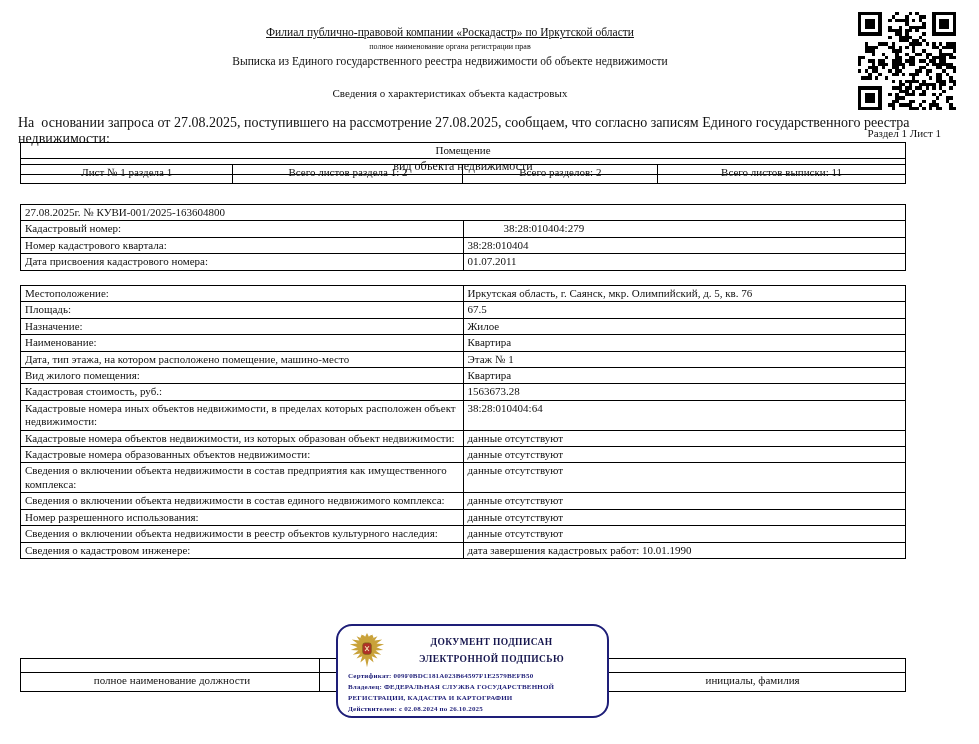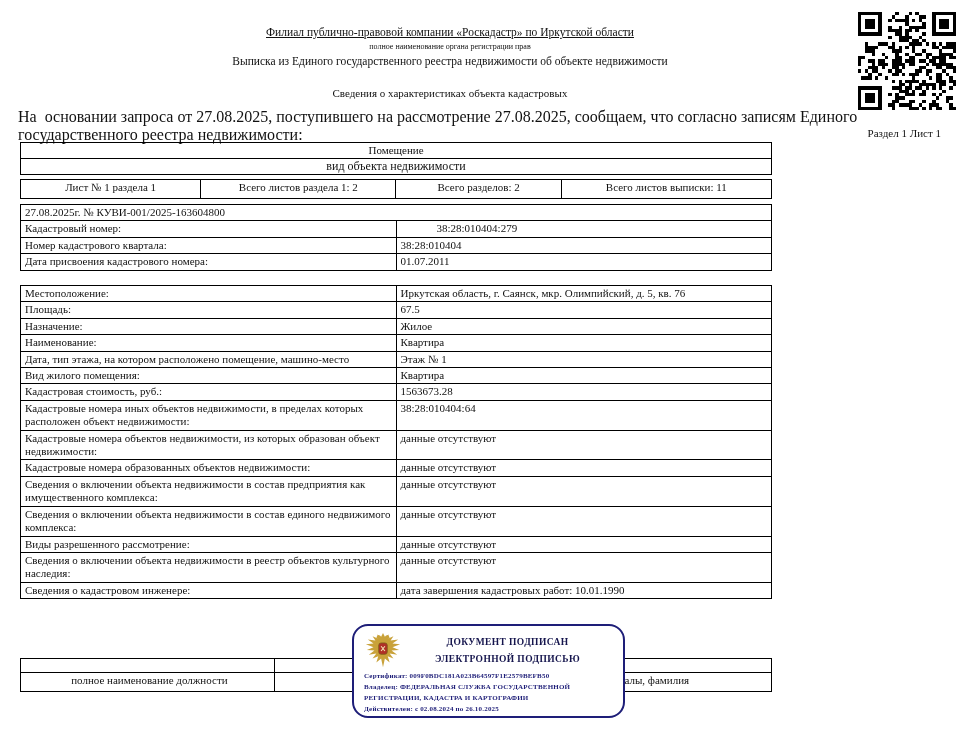--- a/index.html
+++ b/index.html
@@ -12,50 +12,50 @@
   *{margin:0;padding:0;box-sizing:border-box;}
   html,body{background:#e8e8e8;}
   body{font-family:"Liberation Serif","DejaVu Serif",serif;color:var(--ink);}
   #page{position:relative;width:979px;height:744px;background:var(--paper);margin:0 auto;overflow:hidden;}
   .hdr{position:absolute;left:20px;width:860px;text-align:center;}
   .org-title{top:26px;font-size:11.5px;}
   .org-title span{text-decoration:underline;}
   .org-sub{top:42px;font-size:8px;}
   .doc-title{top:55px;font-size:11.5px;}
   .sec-title{top:87px;font-size:11px;}
-  .req-line{position:absolute;left:18px;top:108px;width:900px;font-size:16px;white-space:pre-wrap;}
+  .req-line{position:absolute;left:18px;top:115px;width:900px;font-size:14px;white-space:pre-wrap;}
   .razdel{position:absolute;right:38px;top:127px;font-size:11px;}
 
   table{border-collapse:collapse;table-layout:fixed;}
   td{border:1.6px solid #000;font-size:11px;line-height:1.22;padding:1px 4px;vertical-align:top;}
 
-  .tbl{position:absolute;left:20px;width:752px;}
+  .tbl{position:absolute;left:20px;width:886px;}
   #tblA{top:142px;}
   #tblA td{text-align:center;}
   #tblA .cap{font-size:12px;padding:0 0;}
-  #tblB{top:179px;}
+  #tblB{top:164px;}
   #tblB td{text-align:center;height:19px;}
   #tblC{top:204px;}
   #tblD{top:285px;}
   .col-label{width:37.6%;}
   .col-value{width:62.4%;padding-left:40px;}
 
   #tblE{top:658px;}
   #tblE td{text-align:center;padding-left:8px;}
   #tblE .spacer-row td{height:14px;}
   #tblE .caption-row td{height:19px;}
   .e-col1{width:33.8%;}
   .e-col2{width:31.2%;}
   .e-col3{width:35%;}
 
   #qr{position:absolute;left:856px;top:12px;width:102px;height:98px;}
   #qr svg{width:100%;height:100%;display:block;}
 
   #stamp{
-    position:absolute;left:352px;top:624px;width:273px;height:94px;
+    position:absolute;left:336px;top:624px;width:273px;height:94px;
     background:#fff;border:2.5px solid var(--stamp);border-radius:16px;
     z-index:5;padding:5px 10px 4px 10px;
   }
   .stamp-head{display:flex;align-items:center;}
   .stamp-emblem{width:38px;height:40px;flex:0 0 38px;}
   .stamp-titles{flex:1;text-align:center;color:#15154d;}
   .stamp-t1,.stamp-t2{font-size:9.5px;font-weight:600;letter-spacing:.4px;line-height:1.8;}
   .stamp-small{font-size:7px;font-weight:600;color:var(--stamp);line-height:1.55;letter-spacing:.2px;}
 </style>
 </head>
@@ -450,21 +450,21 @@
         </tr>
     <tr>
           <td>Сведения о включении объекта недвижимости в состав предприятия как имущественного комплекса:</td>
           <td>данные отсутствуют</td>
         </tr>
     <tr>
           <td>Сведения о включении объекта недвижимости в состав единого недвижимого комплекса:</td>
           <td>данные отсутствуют</td>
         </tr>
     <tr>
-          <td>Виды разрешенного рассмотрение:</td>
+          <td>Номер разрешенного использования:</td>
           <td>данные отсутствуют</td>
         </tr>
     <tr>
           <td>Сведения о включении объекта недвижимости в реестр объектов культурного наследия:</td>
           <td>данные отсутствуют</td>
         </tr>
     <tr>
           <td>Сведения о кадастровом инженере:</td>
           <td>дата завершения кадастровых работ: 10.01.1990</td>
         </tr>

